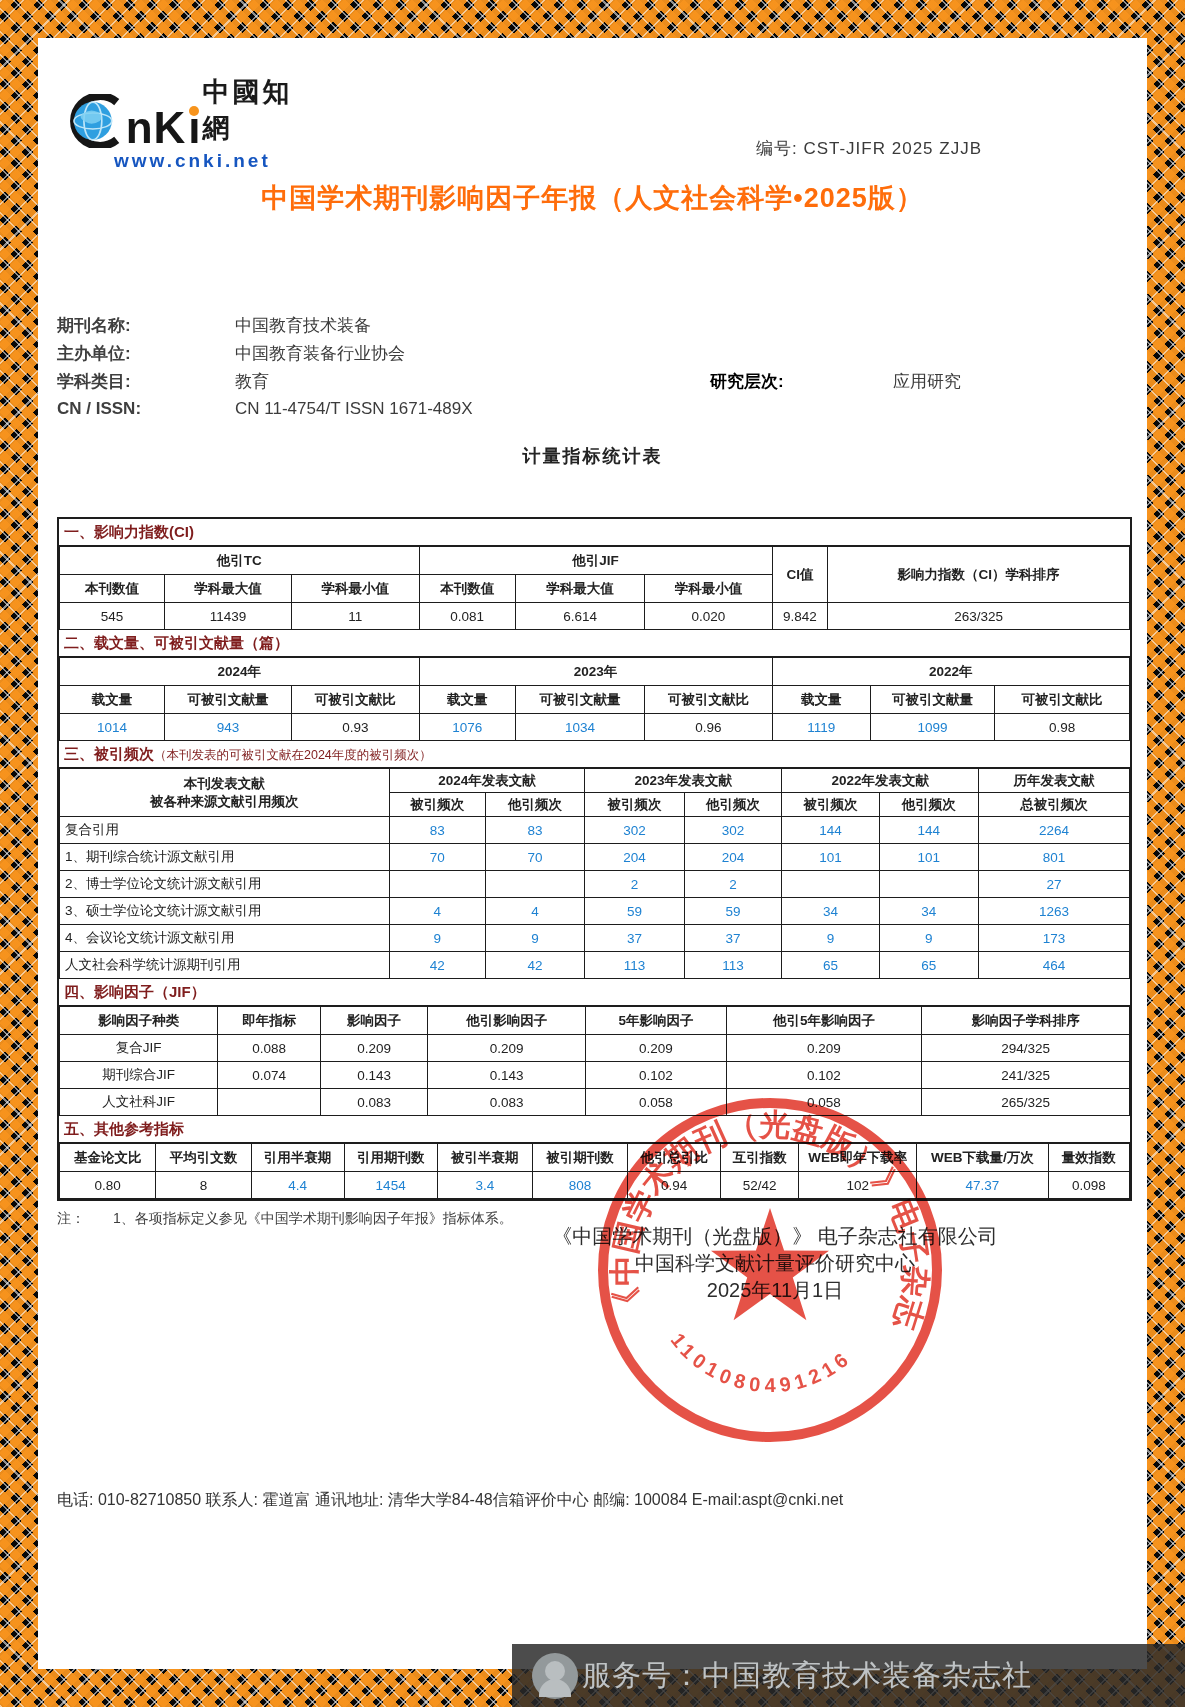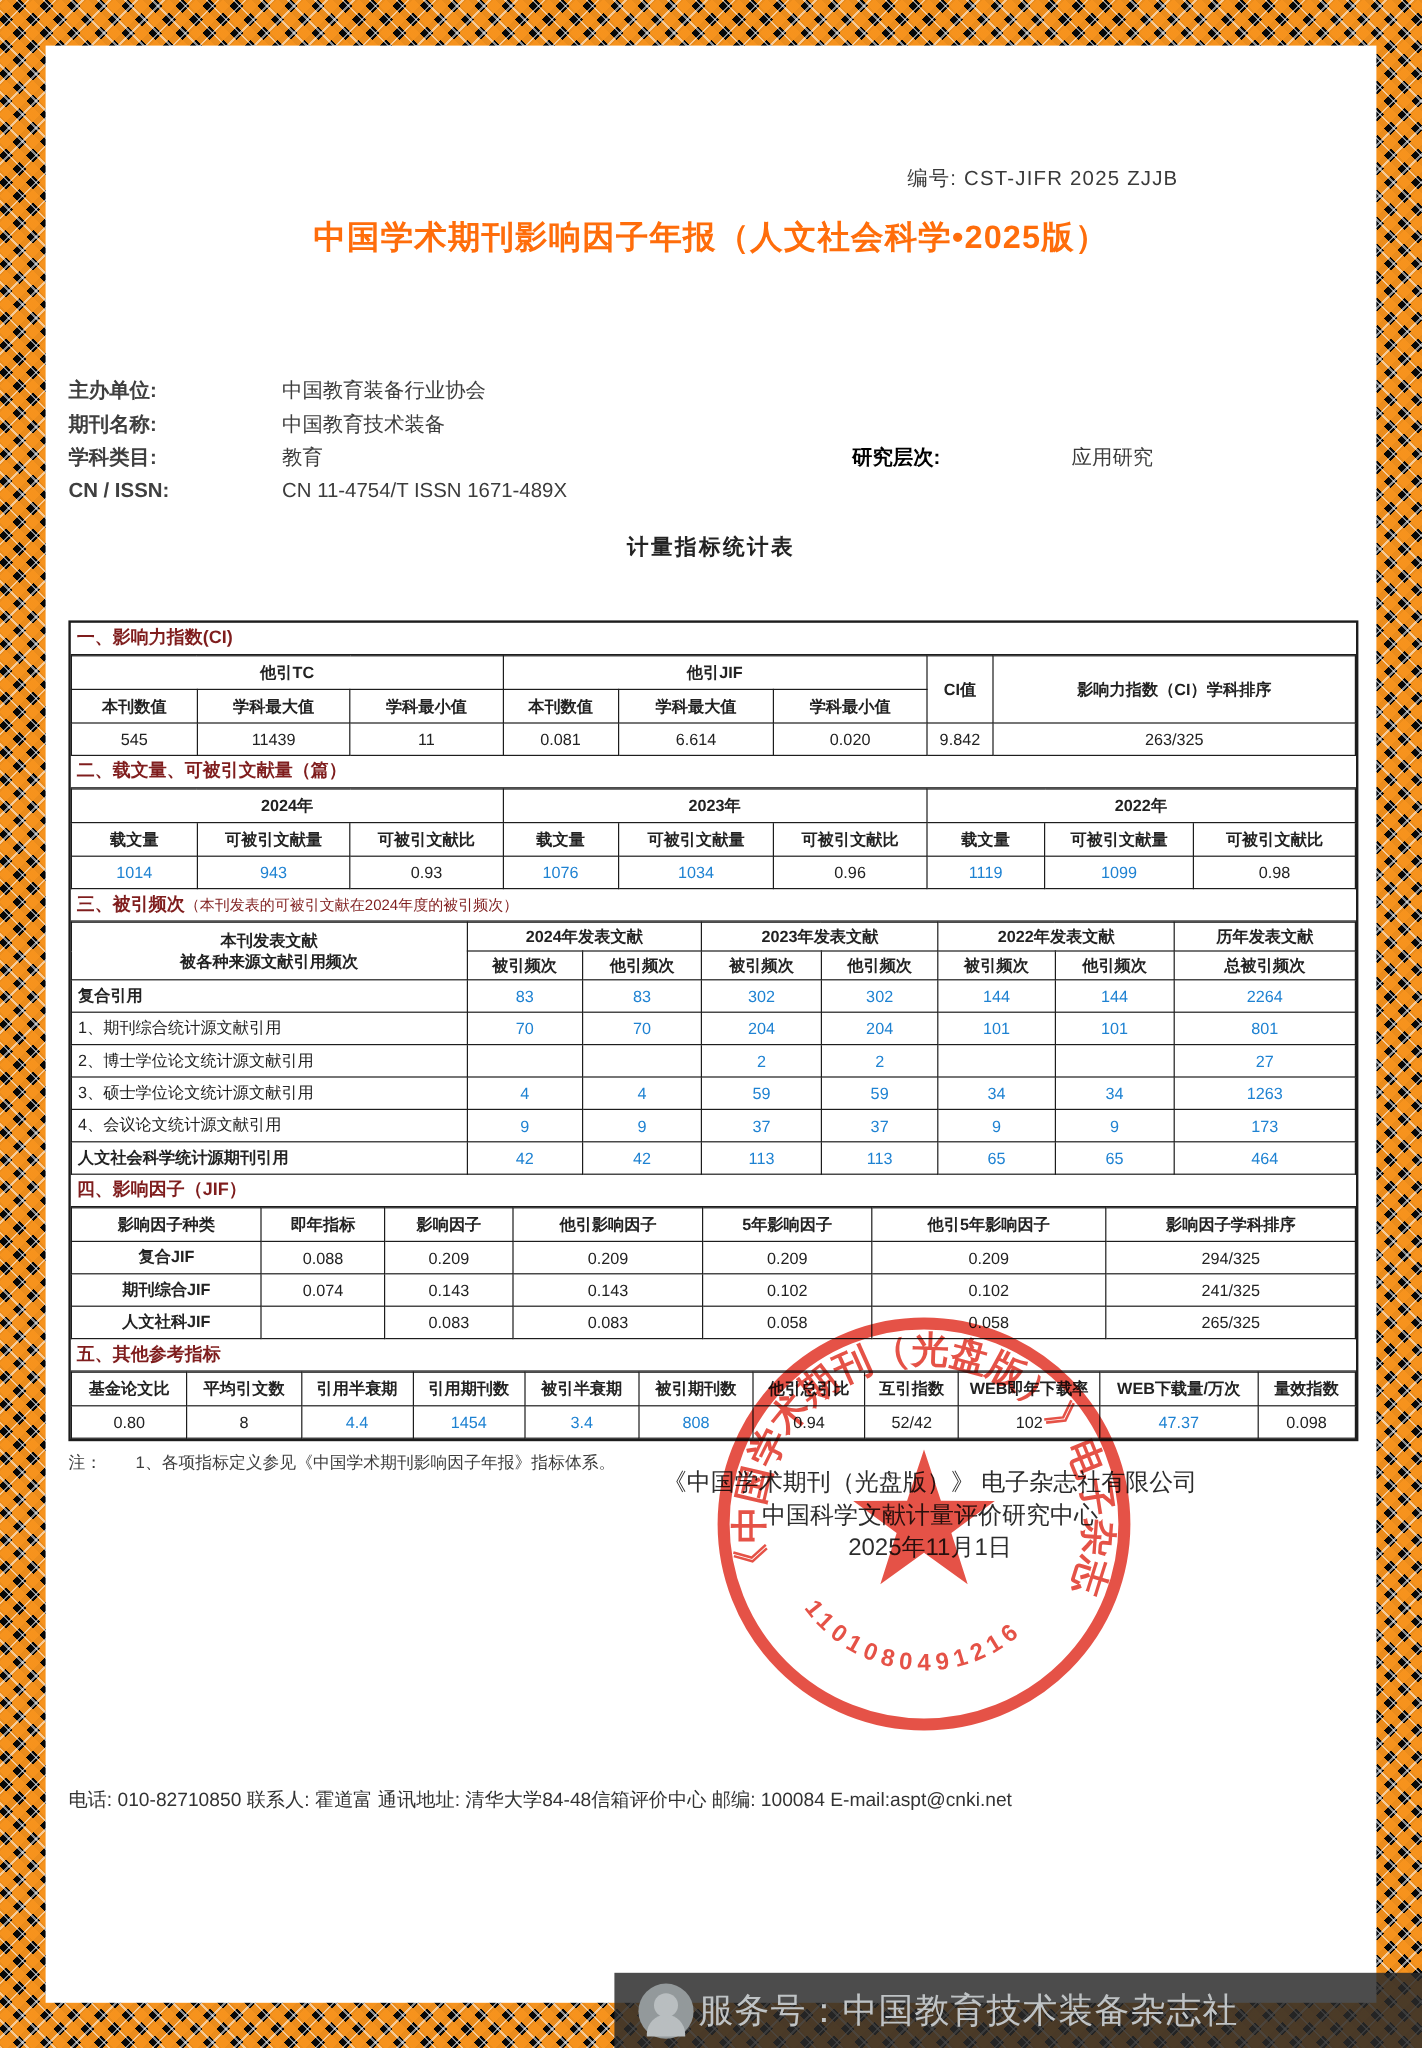--- a/index.html
+++ b/index.html
@@ -46,21 +46,21 @@
   .metrics{position:absolute;top:479px;left:19px;width:1071px;border:2px solid #1d1d1d;color:#222;}
   .sec-title{font-size:15px;font-weight:bold;color:#7f1d1d;height:26px;line-height:26px;
     padding-left:5px;border-bottom:1px solid #1d1d1d;}
   .sec-title .sec-note{font-weight:normal;font-size:12.5px;}
   table.t{width:100%;border-collapse:collapse;table-layout:fixed;}
   table.t:not(:last-child){border-bottom:1px solid #1d1d1d;}
   .t th,.t td{border:1px solid #1d1d1d;text-align:center;padding:0 2px;overflow:hidden;}
   .t th{font-size:13.5px;font-weight:bold;height:27px;}
   .t td{font-size:13.5px;height:26px;}
   .t .lab{text-align:left;padding-left:5px;}
-  .t .bold{font-weight:bold;}
+  .t .bold{font-weight:normal;}
   .blue{color:#1e82d2;}
   .h2line{height:23px !important;}
   
   .notes{position:absolute;top:1172px;left:19px;font-size:14px;color:#3d3d3d;}
   .notes-row{display:flex;margin-bottom:11px;}
   .notes-prefix{width:56px;font-weight:normal;}
   .note-link{color:#1e82d2;text-decoration:underline;cursor:pointer;}
   
   .signature{position:absolute;top:1185px;left:432px;width:610px;text-align:center;
     font-size:20px;color:#2c2c2c;line-height:27px;}
@@ -79,32 +79,47 @@
     border-radius:16px 16px 0 0;background:#b9bec0;}
   .service-text{font-size:29px;color:#bfc3c5;letter-spacing:1px;white-space:nowrap;}
 </style>
 </head>
 <body>
 
 <div class="border-frame"></div>
 
 <div class="page">
 
+  <div class="logo">
+    <div class="logo-row">
+      <svg width="62" height="54" viewBox="0 0 62 54">
+        <path d="M55,8 A26,25 0 1 0 55,46" fill="none" stroke="#161616" stroke-width="8"></path>
+        <circle cx="31" cy="27" r="19" fill="#2f9fe0"></circle>
+        <ellipse cx="31" cy="27" rx="19" ry="8" fill="none" stroke="#bfe6f8" stroke-width="1.6"></ellipse>
+        <ellipse cx="31" cy="27" rx="9" ry="19" fill="none" stroke="#bfe6f8" stroke-width="1.6"></ellipse>
+        <path d="M20,20 q8,-6 16,-2 q6,4 2,9 q-8,5 -14,1 q-8,-4 -4,-8z" fill="#7fd0f2" opacity=".85"></path>
+      </svg>
+      <span class="logo-brand">nK</span>
+        <span class="logo-i"><span>ı</span><span class="logo-idot"></span></span>
+      <span class="logo-cn">中國知網</span>
+    </div>
+    <div class="logo-url">www.cnki.net</div>
+  </div>
 
   <div class="doc-no">编号: CST-JIFR 2025 ZJJB</div>
   <div class="report-title">中国学术期刊影响因子年报（人文社会科学•2025版）</div>
 
   <div class="info">
+    <div class="info-row">
+      <span class="info-label">期刊名称:</span>
+      <span class="info-value">中国教育技术装备</span>
+    </div>
     <div class="info-row">
       <span class="info-label">主办单位:</span>
       <span class="info-value">中国教育装备行业协会</span>
-    </div>
-    <div class="info-row">
-      <span class="info-label">期刊名称:</span>
-      <span class="info-value">中国教育技术装备</span>
     </div>
     <div class="info-row">
       <span class="info-label">学科类目:</span>
       <span class="info-value">教育</span>
     </div>
     <div class="info-row">
       <span class="info-label">CN / ISSN:</span>
       <span class="info-value">CN 11-4754/T ISSN 1671-489X</span>
     </div>
   </div>

